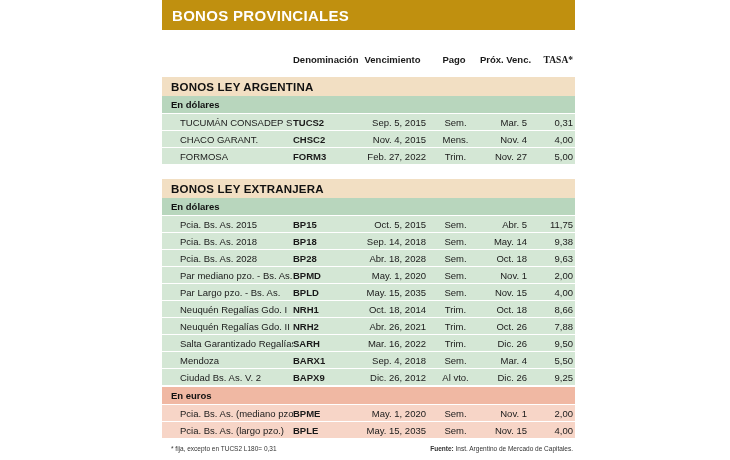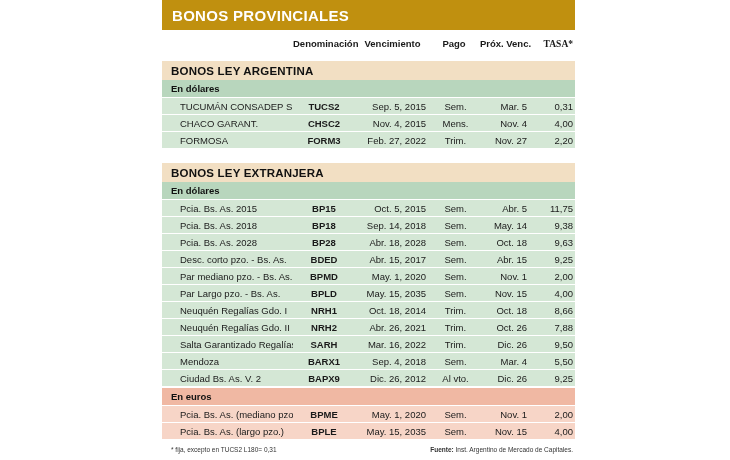--- a/index.html
+++ b/index.html
@@ -54,21 +54,21 @@
     table-layout: fixed;
   }
   col.c-name  { width: 131px; }
   col.c-den   { width: 62px;  }
   col.c-venc  { width: 78px;  }
   col.c-pago  { width: 45px;  }
   col.c-prox  { width: 58px;  }
   col.c-tasa  { width: 39px;  }
 
   .colhead-wrap {
-    padding-top: 8px;
+    padding-top: 24px;
     padding-bottom: 3px;
   }
   .colhead th {
     font-size: 9.5px;
     font-weight: bold;
     color: #1a1a1a;
     padding: 0 3px 3px 0;
     font-family: "Liberation Sans", sans-serif;
   }
   .colhead th.h-name { text-align: left; }
@@ -116,21 +116,21 @@
   tr.row.green td { background: #d4e7d5; }
   tr.row.pink  td { background: #f7d5c7; }
 
   td.d-name {
     text-align: left;
     padding-left: 18px !important;
     white-space: nowrap;
     overflow: hidden;
   }
   td.d-den {
-    text-align: center;
+    text-align: left;
     font-weight: bold;
   }
   td.d-venc { text-align: right; padding-right: 7px !important; }
   td.d-pago { text-align: center; }
   td.d-prox { text-align: right; padding-right: 9px !important; }
   td.d-tasa { text-align: right; padding-right: 2px !important; }
 
   .block-gap { height: 9px; }
   .block-gap-sm { height: 2px; }
 
@@ -217,21 +217,21 @@
                 <td class="d-pago">Mens.</td>
                 <td class="d-prox">Nov. 4</td>
                 <td class="d-tasa">4,00</td>
               </tr>
               <tr class="row green">
                 <td class="d-name">FORMOSA</td>
                 <td class="d-den">FORM3</td>
                 <td class="d-venc">Feb. 27, 2022</td>
                 <td class="d-pago">Trim.</td>
                 <td class="d-prox">Nov. 27</td>
-                <td class="d-tasa">2,20</td>
+                <td class="d-tasa">5,00</td>
               </tr>
             </tbody>
           </table>
         </div>
         <div class="block-gap"></div>
         <div>
           <div class="section-head">
             <span class="section-head-text">BONOS LEY EXTRANJERA</span>
           </div>
           <table class="grid">
@@ -265,28 +265,20 @@
               </tr>
               <tr class="row green">
                 <td class="d-name">Pcia. Bs. As. 2028</td>
                 <td class="d-den">BP28</td>
                 <td class="d-venc">Abr. 18, 2028</td>
                 <td class="d-pago">Sem.</td>
                 <td class="d-prox">Oct. 18</td>
                 <td class="d-tasa">9,63</td>
               </tr>
               <tr class="row green">
-                <td class="d-name">Desc. corto pzo. - Bs. As.</td>
-                <td class="d-den">BDED</td>
-                <td class="d-venc">Abr. 15, 2017</td>
-                <td class="d-pago">Sem.</td>
-                <td class="d-prox">Abr. 15</td>
-                <td class="d-tasa">9,25</td>
-              </tr>
-              <tr class="row green">
                 <td class="d-name">Par mediano pzo. - Bs. As.</td>
                 <td class="d-den">BPMD</td>
                 <td class="d-venc">May. 1, 2020</td>
                 <td class="d-pago">Sem.</td>
                 <td class="d-prox">Nov. 1</td>
                 <td class="d-tasa">2,00</td>
               </tr>
               <tr class="row green">
                 <td class="d-name">Par Largo pzo. - Bs. As.</td>
                 <td class="d-den">BPLD</td>

